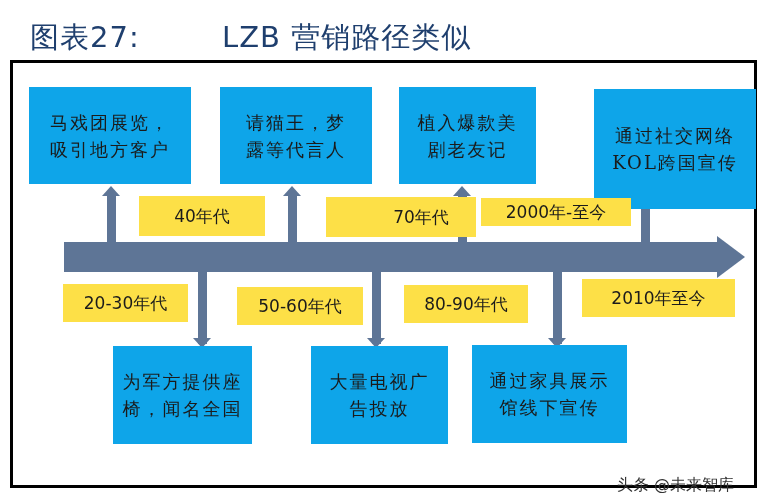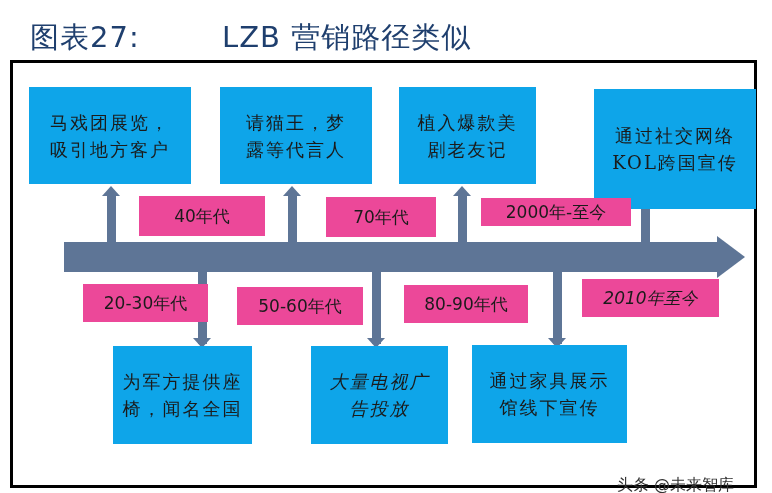--- a/index.html
+++ b/index.html
@@ -30,21 +30,21 @@
   .tip-up, .tip-down { position: absolute; width: 0; height: 0; }
   .tip-up { border-left: 9px solid transparent; border-right: 9px solid transparent; border-bottom: 10px solid #5e7596; }
   .tip-down { border-left: 9px solid transparent; border-right: 9px solid transparent; border-top: 10px solid #5e7596; }
   .box {
     position: absolute; background: #0ea5e9; color: #1b1b1b;
     display: flex; align-items: center; justify-content: center; text-align: center;
     font-family: "DejaVu Serif", serif; font-size: 18px; line-height: 27px; letter-spacing: 2px;
     white-space: pre-line; box-sizing: border-box; padding: 0 6px;
   }
   .era {
-    position: absolute; background: #ec4899; color: #1b1b1b;
+    position: absolute; background: #fde047; color: #1b1b1b;
     display: flex; align-items: center; justify-content: center;
     font-family: "DejaVu Sans", sans-serif; font-size: 17px; white-space: nowrap;
   }
   .watermark {
     position: absolute; left: 617px; top: 455px; font-size: 16px; color: #333;
     font-family: "DejaVu Sans", sans-serif; white-space: nowrap; margin-top: 20px;
   }
 </style>
 </head>
 <body>
@@ -83,27 +83,27 @@
 吸引地方客户</div>
 <div class="box" style="left:220px; top:87px; width:152px; height:97px;">请猫王，梦
 露等代言人</div>
 <div class="box" style="left:399px; top:87px; width:137px; height:97px;">植入爆款美
 剧老友记</div>
 <div class="box" style="left:594px; top:89px; width:162px; height:120px;">通过社交网络
 KOL跨国宣传</div>
 
 <div class="box" style="left:113px; top:346px; width:139px; height:98px;">为军方提供座
 椅，闻名全国</div>
-<div class="box" style="left:311px; top:346px; width:137px; height:98px;font-style:italic;">大量电视广
+<div class="box" style="left:311px; top:346px; width:137px; height:98px;">大量电视广
 告投放</div>
 <div class="box" style="left:472px; top:345px; width:155px; height:98px;">通过家具展示
 馆线下宣传</div>
 
 <div class="era" style="left:139px; top:196px; width:126px; height:40px;">40年代</div>
-<div class="era" style="left:326px; top:197px; width:110px; height:40px;">70年代</div>
+<div class="era" style="left:326px; top:197px; width:110px; height:40px;padding-left:40px;">70年代</div>
 <div class="era" style="left:481px; top:198px; width:150px; height:28px;">2000年-至今</div>
 
-<div class="era" style="left:63px; top:284px; width:125px; height:38px;margin-left:20px;">20-30年代</div>
+<div class="era" style="left:63px; top:284px; width:125px; height:38px;">20-30年代</div>
 <div class="era" style="left:230px; top:287px; width:126px; height:38px;margin-left:7px;">50-60年代</div>
 <div class="era" style="left:404px; top:285px; width:124px; height:38px;">80-90年代</div>
-<div class="era" style="left:582px; top:279px; width:137px; height:38px;font-style:italic;">2010年至今</div>
+<div class="era" style="left:582px; top:279px; width:153px; height:38px;">2010年至今</div>
 
 <div class="watermark">头条 @未来智库</div>
 
 </body></html>

